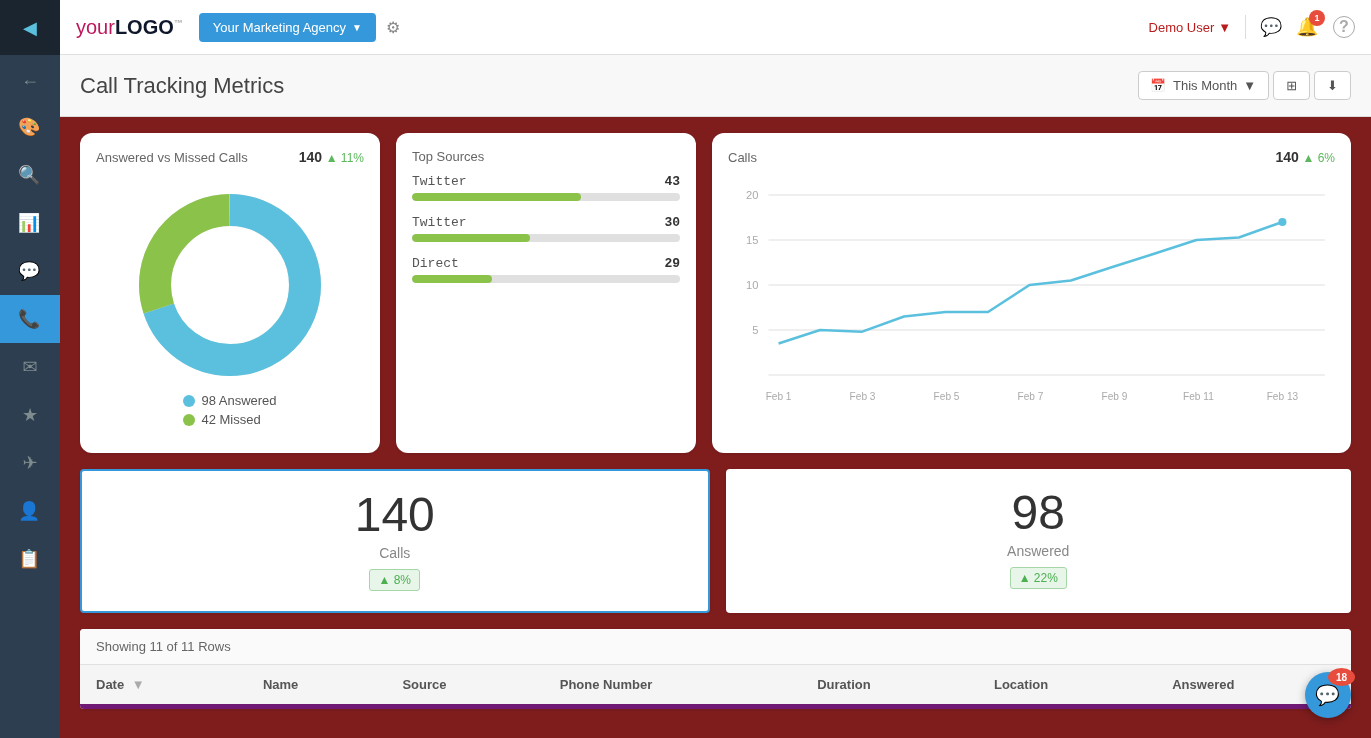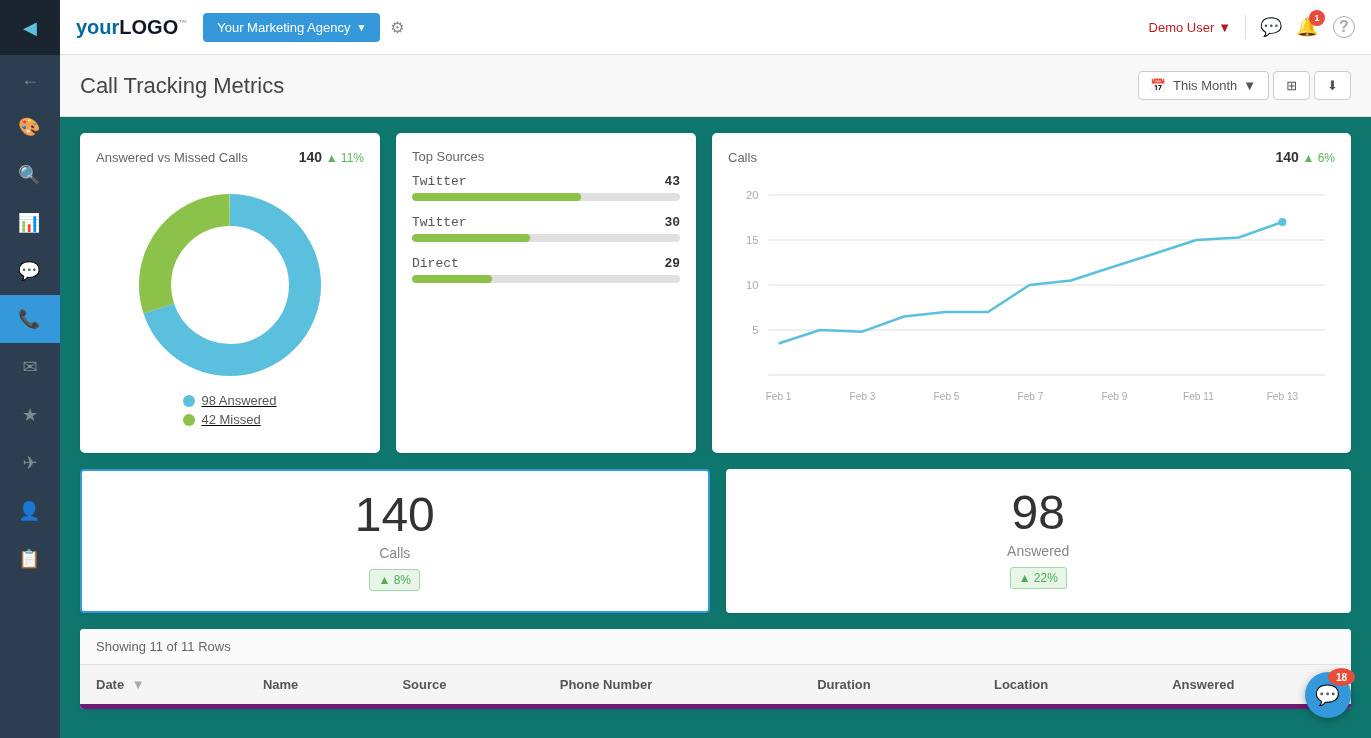--- a/index.html
+++ b/index.html
@@ -121,21 +121,21 @@
       align-items: center;
       justify-content: center;
       font-weight: bold;
     }
 
     
     .page-content {
       flex: 1;
       overflow-y: auto;
       padding: 0;
-      background: #0f766e;
+      background: #7f1d1d;
     }
 
     
     .page-header {
       background: #f8f8f8;
       padding: 16px 20px;
       display: flex;
       align-items: center;
       border-bottom: 1px solid #ddd;
     }
@@ -164,21 +164,21 @@
 
     
     .cards-row {
       display: flex;
       gap: 16px;
       padding: 16px 20px;
     }
 
     .card {
       background: white;
-      border-radius: 5px;
+      border-radius: 12px;
       padding: 16px;
       box-shadow: 0 1px 3px rgba(0,0,0,0.1);
     }
 
     
     .donut-card {
       flex: 0 0 300px;
     }
     .card-header-row {
       display: flex;
@@ -197,21 +197,20 @@
       justify-content: center;
       flex-direction: column;
       padding: 10px 0;
     }
     .donut-svg { display: block; }
     .legend {
       display: flex;
       flex-direction: column;
       gap: 4px;
       margin-top: 8px;
-      text-decoration: underline;
     }
     .legend-item {
       display: flex;
       align-items: center;
       gap: 6px;
       font-size: 13px;
       color: #555;
     }
     .legend-dot {
       width: 12px;
@@ -404,21 +403,21 @@
   </div>
   <div class="sidebar-icon">
     <span>📋</span>
   </div>
 </div>
 
 <div class="main">
 
   <div class="topbar">
     <div class="topbar-logo">
-      <span style="font-weight:700;color:#0369a1;">your</span><span>LOGO</span><sup style="font-size:9px;color:#aaa;">™</sup>
+      <span style="font-weight:400;color:#be185d;">your</span><span>LOGO</span><sup style="font-size:9px;color:#aaa;">™</sup>
     </div>
     <button class="agency-btn">
       <span>Your Marketing Agency</span>
       <span class="caret">▼</span>
     </button>
     <button class="gear-btn">
       <span>⚙</span>
     </button>
     <div class="topbar-right">
       <a class="user-link">

